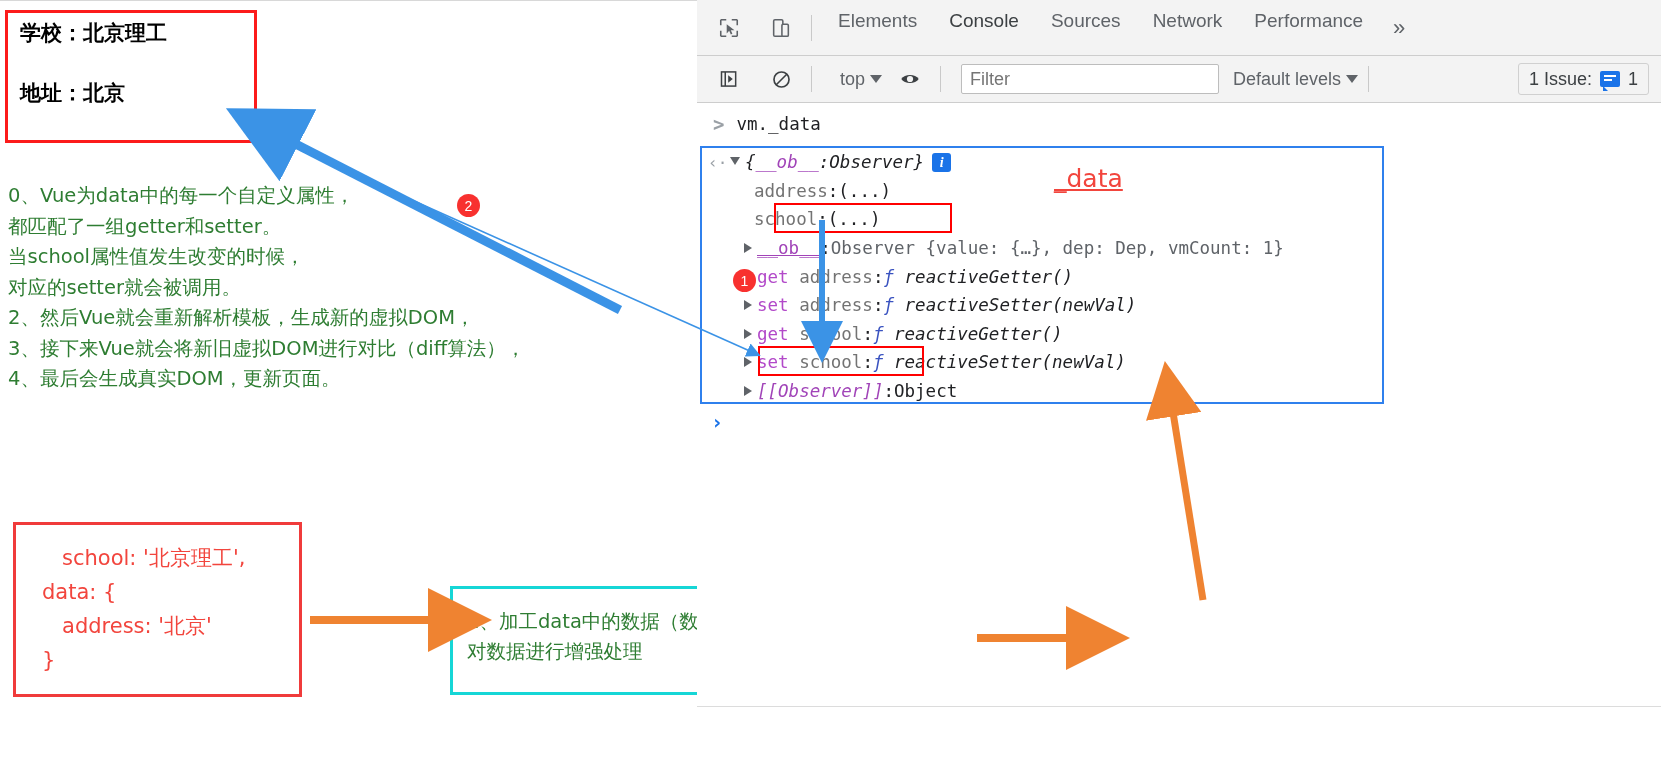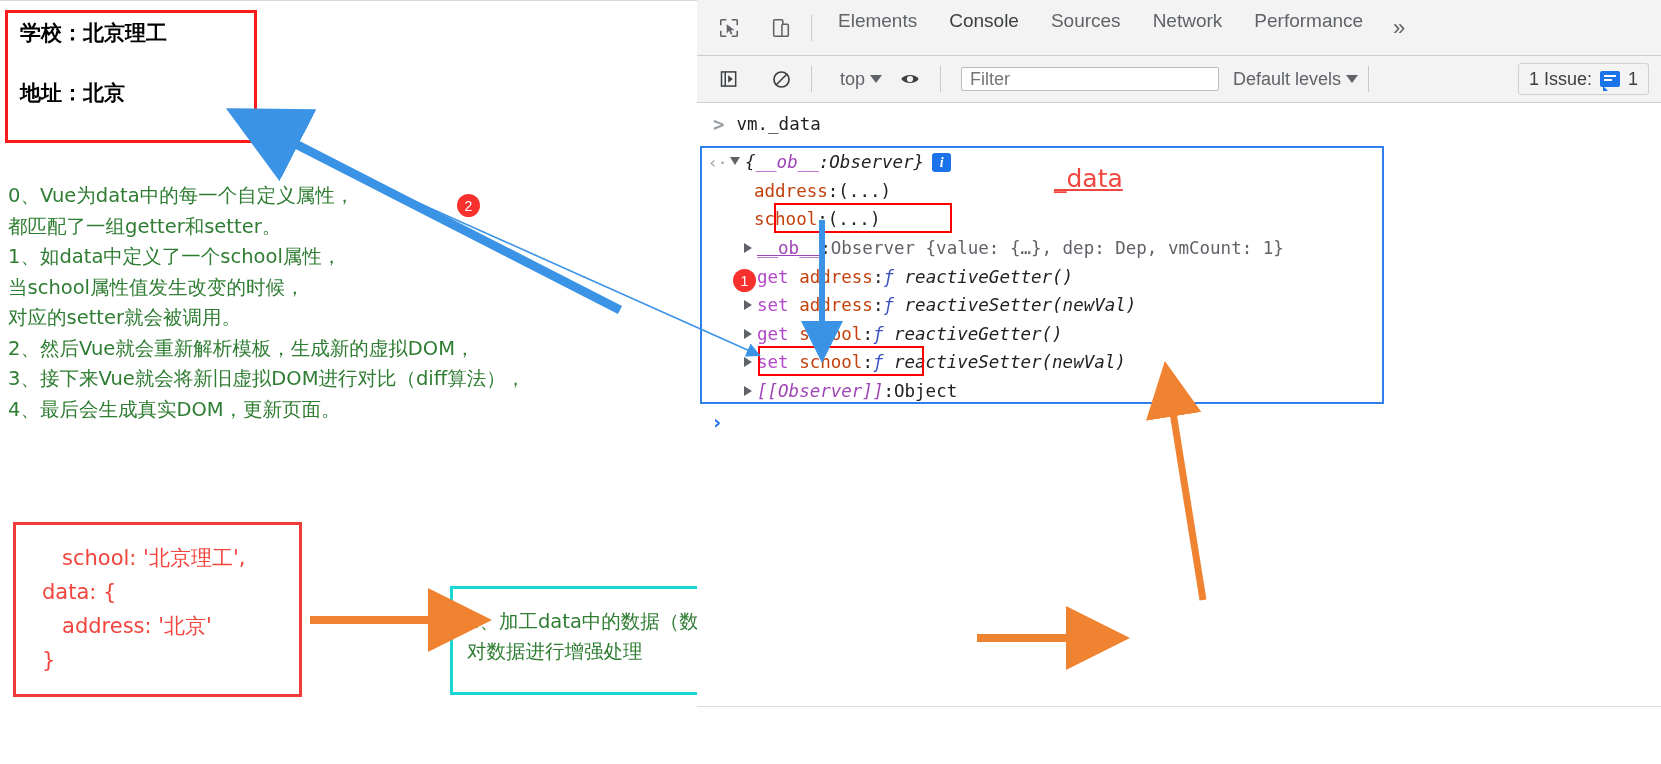--- a/index.html
+++ b/index.html
@@ -124,21 +124,21 @@
   }
 
   #dt-toolbar{
     position:relative;height:47px;width:100%;
     background:#f3f3f3;
     border-bottom:1px solid #cdcdcd;
     display:flex;align-items:center;
     box-sizing:border-box;
   }
   #filter-input{
-    width:258px;height:24px;
+    width:258px;height:30px;
     border:1px solid #bdbdbd;border-radius:2px;
     background:#fff;
     font-size:18px;color:#9aa0a6;
     padding:0 8px;box-sizing:border-box;
     font-family:"Liberation Sans",sans-serif;
     outline:none;
     margin-left:10px;
   }
   .tb-text{
     font-size:18px;color:#5f6368;white-space:nowrap;cursor:pointer;
@@ -203,21 +203,21 @@
     border-left:8px solid #5f6368;margin-right:5px;
   }
   .tri.down{
     border-left:5.5px solid transparent;border-right:5.5px solid transparent;
     border-top:8px solid #5f6368;margin-right:5px;margin-bottom:-2px;
   }
   .ital{font-style:italic;}
   .c-gray{color:#5f6368;text-align:right;}
   .c-dark{color:#202124;}
   .c-purple{color:#a144b8;}
-  .c-prop{color:#c2410c;}
+  .c-prop{color:#737373;}
   .c-propd{color:#b249c9;}
   .c-blue{color:#3a53c0;}
   .info-i{
     display:inline-block;width:19px;height:19px;background:#1a73e8;
     border-radius:3px;color:#fff;font-size:14px;font-weight:bold;
     text-align:center;line-height:19px;margin-left:8px;
     font-family:"Liberation Serif",serif;font-style:italic;
   }
   .indent1{padding-left:52px;}
   .indent2{padding-left:42px;}
@@ -269,21 +269,20 @@
 <div id="page-pane">
 
   <div id="render-box">
     <div class="line first">学校：北京理工</div>
     <div class="line second">地址：北京</div>
   </div>
 
   <div id="explain">
     <div>0、Vue为data中的每一个自定义属性，</div>
     <div>都匹配了一组getter和setter。</div>
-    <div>1、如data中定义了一个school属性，</div>
     <div>当school属性值发生改变的时候，</div>
     <div>对应的setter就会被调用。</div>
     <div>2、然后Vue就会重新解析模板，生成新的虚拟DOM，</div>
     <div>3、接下来Vue就会将新旧虚拟DOM进行对比（diff算法），</div>
     <div>4、最后会生成真实DOM，更新页面。</div>
   </div>
 
   <div id="data-box">
     <div class="dline">   school: '北京理工',</div>
     <div class="dline">data: {</div>

